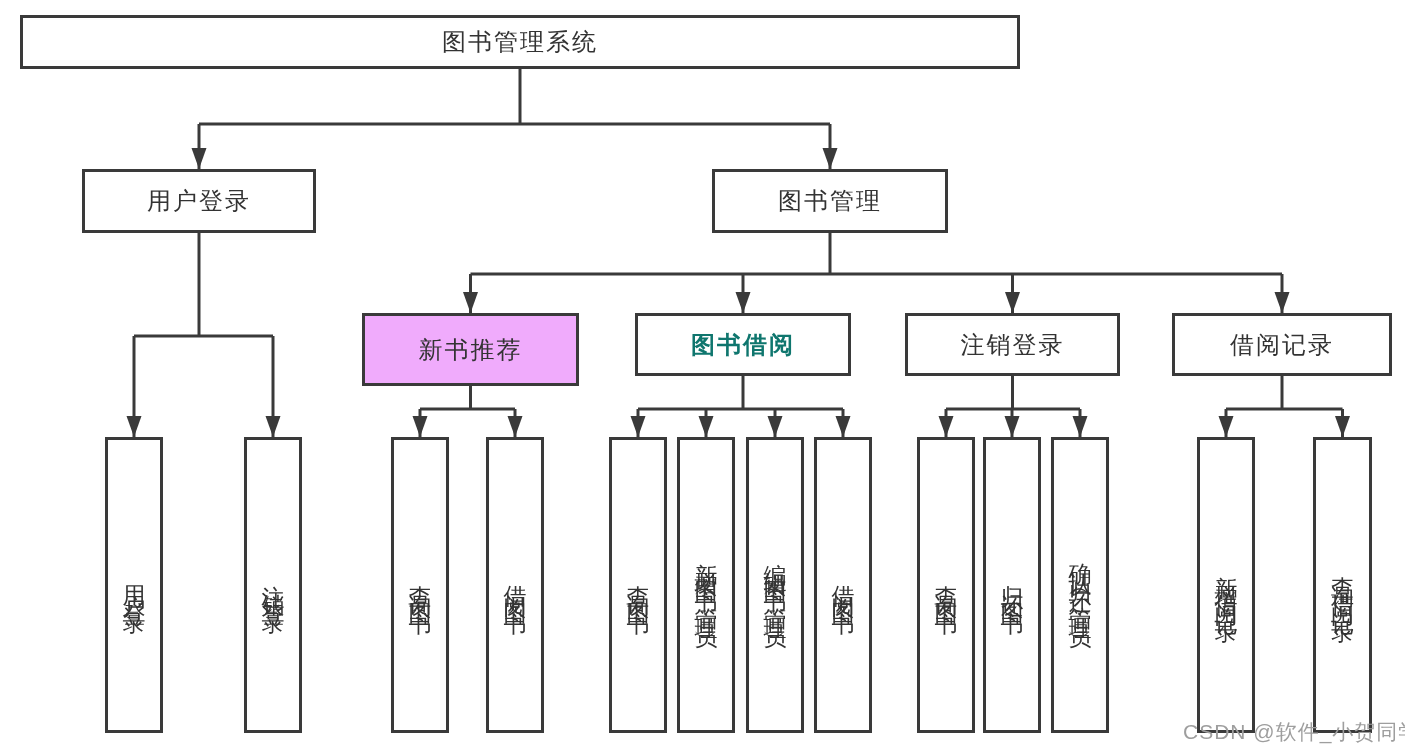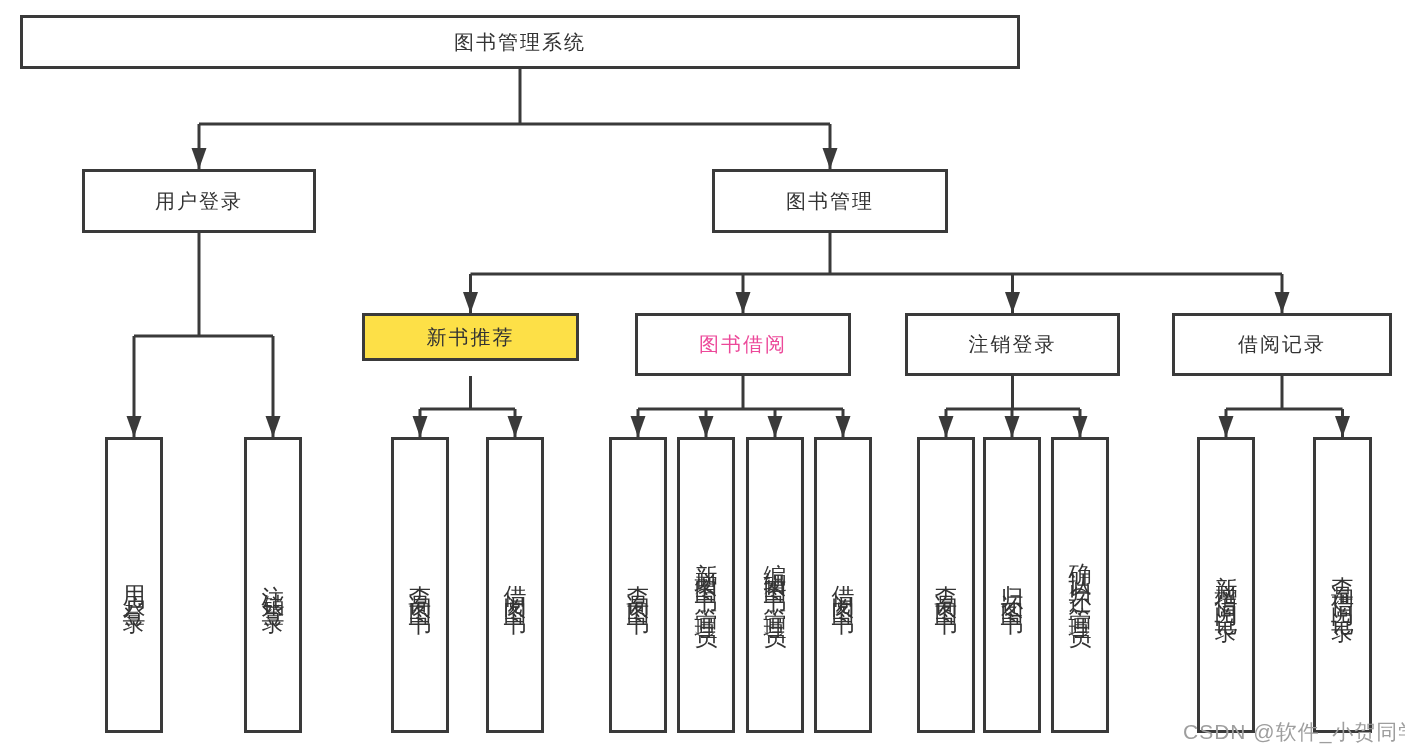--- a/index.html
+++ b/index.html
@@ -26,21 +26,21 @@
     box-sizing: border-box;
     background: #ffffff;
     border: 3px solid #3a3a3a;
     display: flex;
     align-items: center;
     justify-content: center;
     color: #333333;
     z-index: 2;
   }
   .node .label {
-    font-size: 20px;
+    font-size: 24px;
     letter-spacing: 2px;
     white-space: nowrap;
     color: #333333;
   }
   .node.vertical .label {
     writing-mode: vertical-rl;
     text-orientation: mixed;
     font-size: 23px;
     letter-spacing: 9px;
     line-height: 1;
@@ -102,25 +102,25 @@
   <div id="node-layer">
       <div class="node" style="left: 20px; top: 15px; width: 1000px; height: 54px; background: rgb(255, 255, 255); border-color: rgb(58, 58, 58);">
         <span class="label" style="color: rgb(51, 51, 51);">图书管理系统</span>
       </div>
       <div class="node" style="left: 82px; top: 169px; width: 234px; height: 64px; background: rgb(255, 255, 255); border-color: rgb(58, 58, 58);">
         <span class="label" style="color: rgb(51, 51, 51);">用户登录</span>
       </div>
       <div class="node" style="left: 712px; top: 169px; width: 236px; height: 64px; background: rgb(255, 255, 255); border-color: rgb(58, 58, 58); font-family: Liberation Serif, serif;">
         <span class="label" style="color: rgb(51, 51, 51);">图书管理</span>
       </div>
-      <div class="node" style="left: 362px; top: 313px; width: 217px; height: 48px; background: #fde047; border-color: rgb(58, 58, 58);">
+      <div class="node" style="left: 362px; top: 313px; width: 217px; height: 73px; background: #f0abfc; border-color: rgb(58, 58, 58);">
         <span class="label" style="color: rgb(51, 51, 51);">新书推荐</span>
       </div>
       <div class="node" style="left: 635px; top: 313px; width: 216px; height: 63px; background: rgb(255, 255, 255); border-color: rgb(58, 58, 58);">
-        <span class="label" style="color: #ec4899;">图书借阅</span>
+        <span class="label" style="color: #0f766e; font-weight: bold;">图书借阅</span>
       </div>
       <div class="node" style="left: 905px; top: 313px; width: 215px; height: 63px; background: rgb(255, 255, 255); border-color: rgb(58, 58, 58);">
         <span class="label" style="color: rgb(51, 51, 51);">注销登录</span>
       </div>
       <div class="node" style="left: 1172px; top: 313px; width: 220px; height: 63px; background: rgb(255, 255, 255); border-color: rgb(58, 58, 58);">
         <span class="label" style="color: rgb(51, 51, 51);">借阅记录</span>
       </div>
       <div class="node vertical" style="left: 105px; top: 437px; width: 58px; height: 296px; background: rgb(255, 255, 255); border-color: rgb(58, 58, 58);">
         <span class="label" style="color: rgb(51, 51, 51);">用户登录</span>
       </div>

